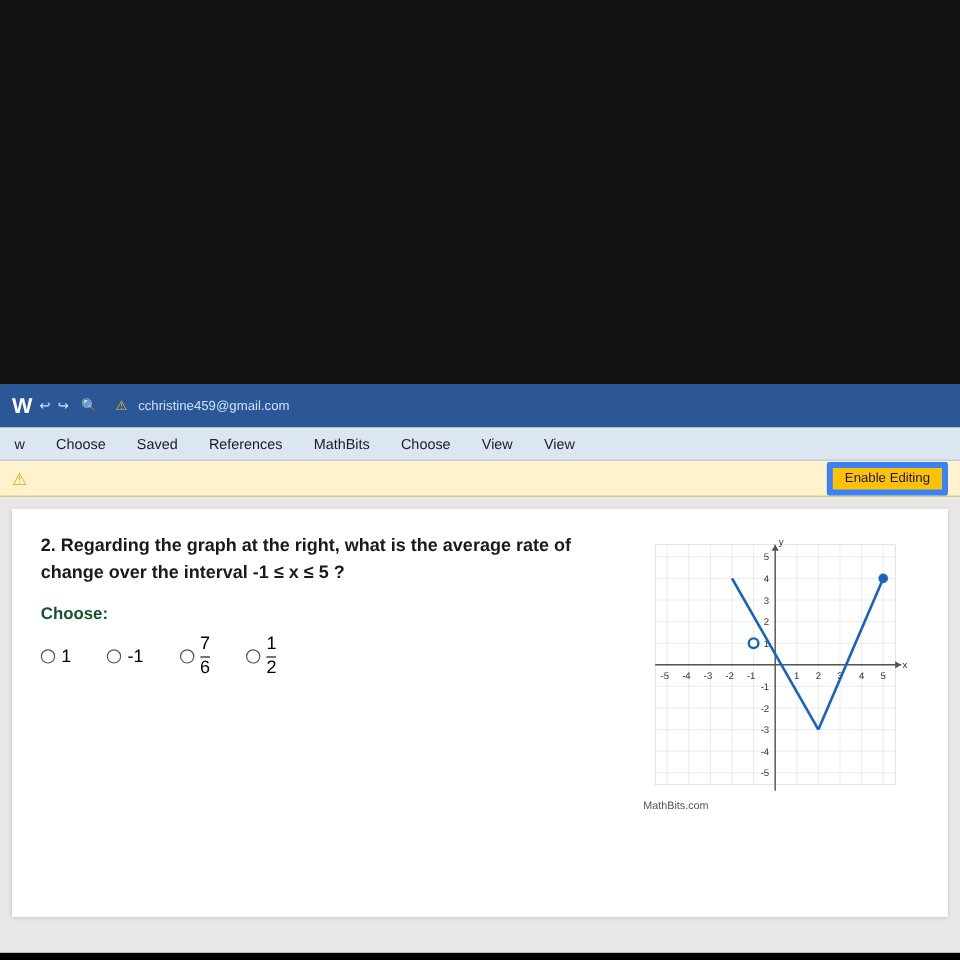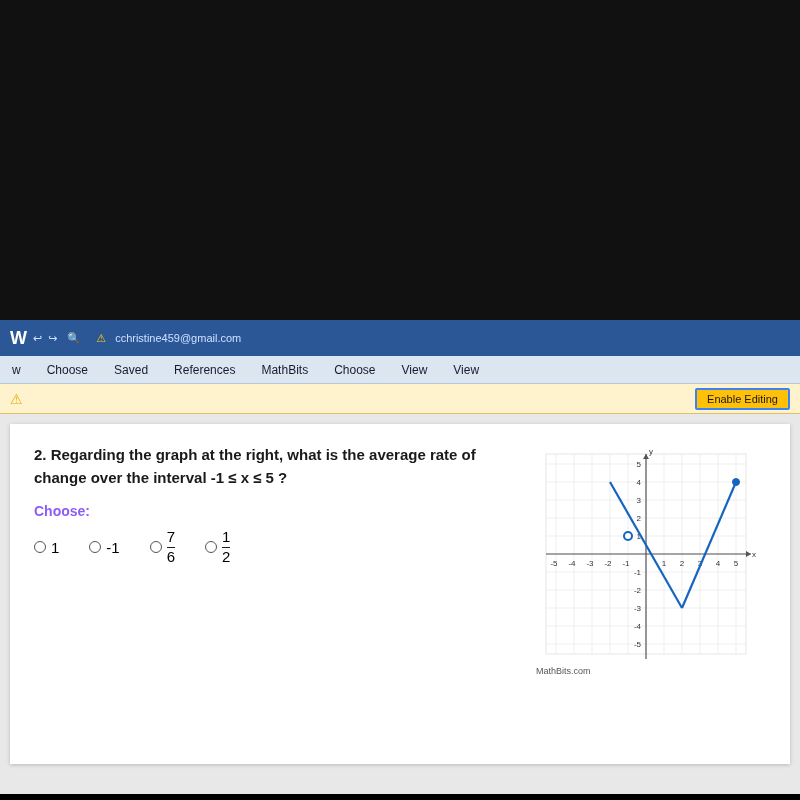--- a/index.html
+++ b/index.html
@@ -83,21 +83,21 @@
       color: #555;
       border-bottom: 1px solid #e0c060;
     }
     .warning-icon {
       color: #e6a800;
       font-size: 14px;
     }
     .enable-btn {
       margin-left: auto;
       background: #ffc107;
-      border: 2px solid #3b82f6;
+      border: 5px solid #3b82f6;
       padding: 3px 10px;
       font-size: 11px;
       cursor: pointer;
       border-radius: 2px;
       color: #1a1a1a;
     }
 
     
     .document-area {
       width: 100%;
@@ -126,21 +126,21 @@
       font-weight: bold;
       color: #1a1a1a;
       margin-bottom: 8px;
       line-height: 1.5;
     }
     .question-number {
       font-size: 15px;
       font-weight: bold;
     }
     .choose-label {
-      color: #8b5cf6;
+      color: #14532d;
       font-size: 14px;
       font-weight: bold;
       margin-top: 14px;
       margin-bottom: 10px;
     }
     .choices-row {
       display: flex;
       align-items: center;
       gap: 30px;
       font-size: 15px;

